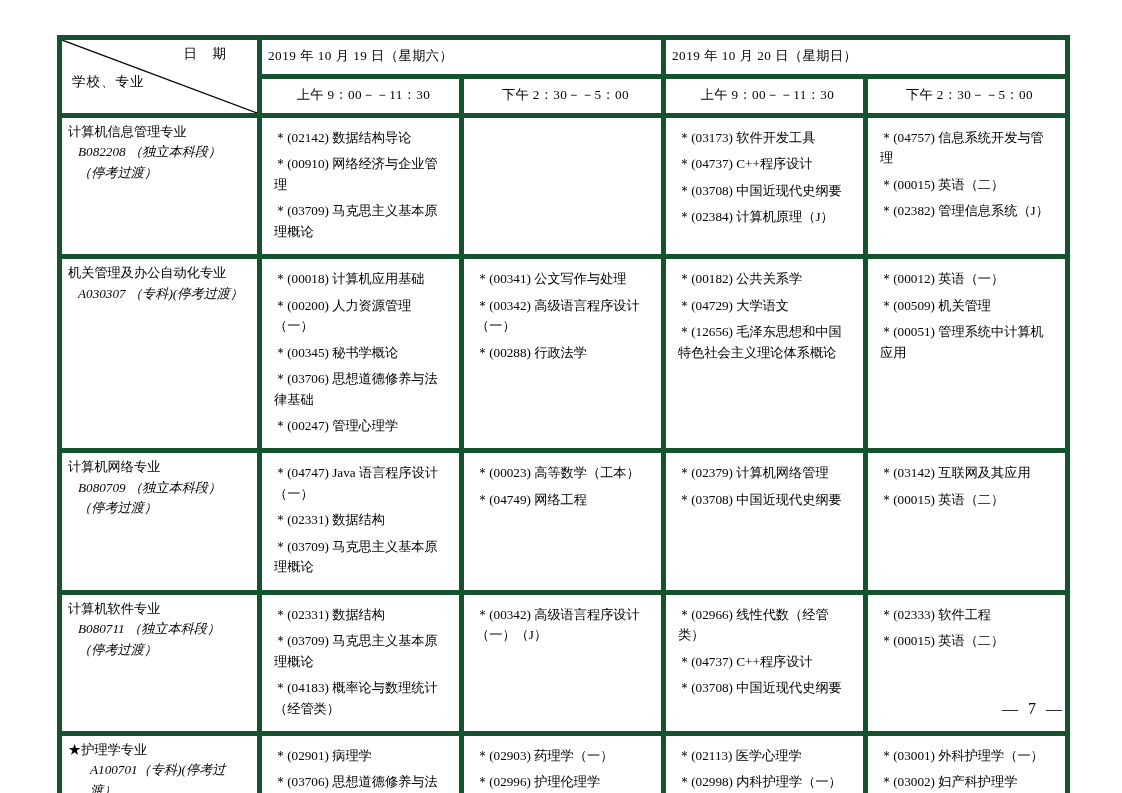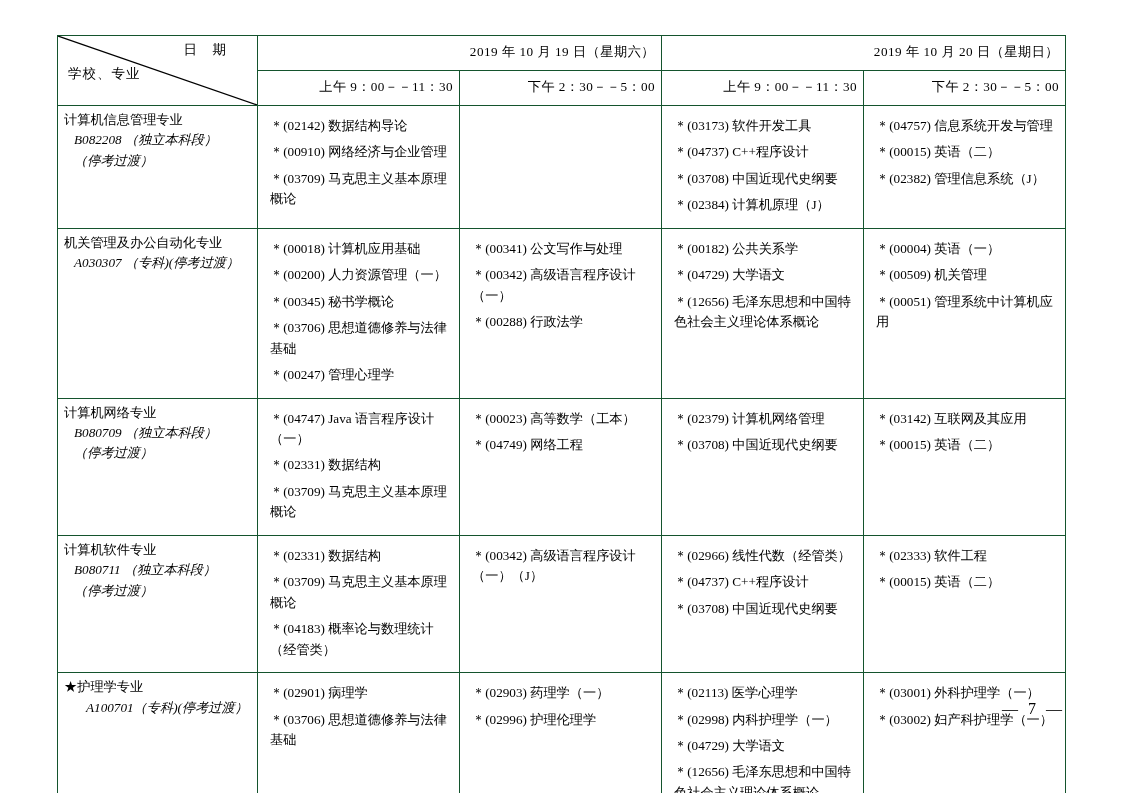--- a/index.html
+++ b/index.html
@@ -23,21 +23,21 @@
   }
   table.schedule {
     position: absolute;
     left: 57px;
     top: 35px;
     width: 1008px;
     border-collapse: collapse;
     table-layout: fixed;
   }
   table.schedule td, table.schedule th {
-    border: 1px solid #14532d;
+    border: 5px solid #14532d;
     vertical-align: top;
     padding: 4px 6px 6px 6px;
     font-size: 13.2px;
     line-height: 1.55;
     font-weight: normal;
   }
   col.c-school { width: 200px; }
   col.c-slot   { width: 202px; }
 
   
@@ -60,28 +60,28 @@
     letter-spacing: 1px;
   }
   .hdr-diag .school-label {
     position: absolute;
     bottom: 20px;
     left: 10px;
     font-size: 13.5px;
     letter-spacing: 1px;
   }
   .hdr-day {
-    text-align: right;
+    text-align: left;
     font-size: 13.5px;
     height: 24px;
     vertical-align: middle !important;
     letter-spacing: 0.5px;
   }
   .hdr-time {
-    text-align: right;
+    text-align: center;
     font-size: 13.5px;
     height: 24px;
     vertical-align: middle !important;
     padding-left: 12px !important;
     letter-spacing: 0.4px;
   }
   .school-cell {
     font-size: 13px;
     line-height: 1.75;
   }
@@ -181,21 +181,21 @@
           <div class="item">＊(00341) 公文写作与处理</div>
           <div class="item">＊(00342) 高级语言程序设计（一）</div>
           <div class="item">＊(00288) 行政法学</div>
         </td>
         <td class="course-cell">
           <div class="item">＊(00182) 公共关系学</div>
           <div class="item">＊(04729) 大学语文</div>
           <div class="item">＊(12656) 毛泽东思想和中国特色社会主义理论体系概论</div>
         </td>
         <td class="course-cell">
-          <div class="item">＊(00004) 英语（一）</div>
+          <div class="item">＊(00012) 英语（一）</div>
           <div class="item">＊(00509) 机关管理</div>
           <div class="item">＊(00051) 管理系统中计算机应用</div>
         </td>
       </tr>
 
       <tr class="r3">
         <td class="school-cell">
           <div>计算机网络专业</div>
           <div class="line-indent1">B080709 （独立本科段）</div>
           <div class="line-indent1">（停考过渡）</div>

